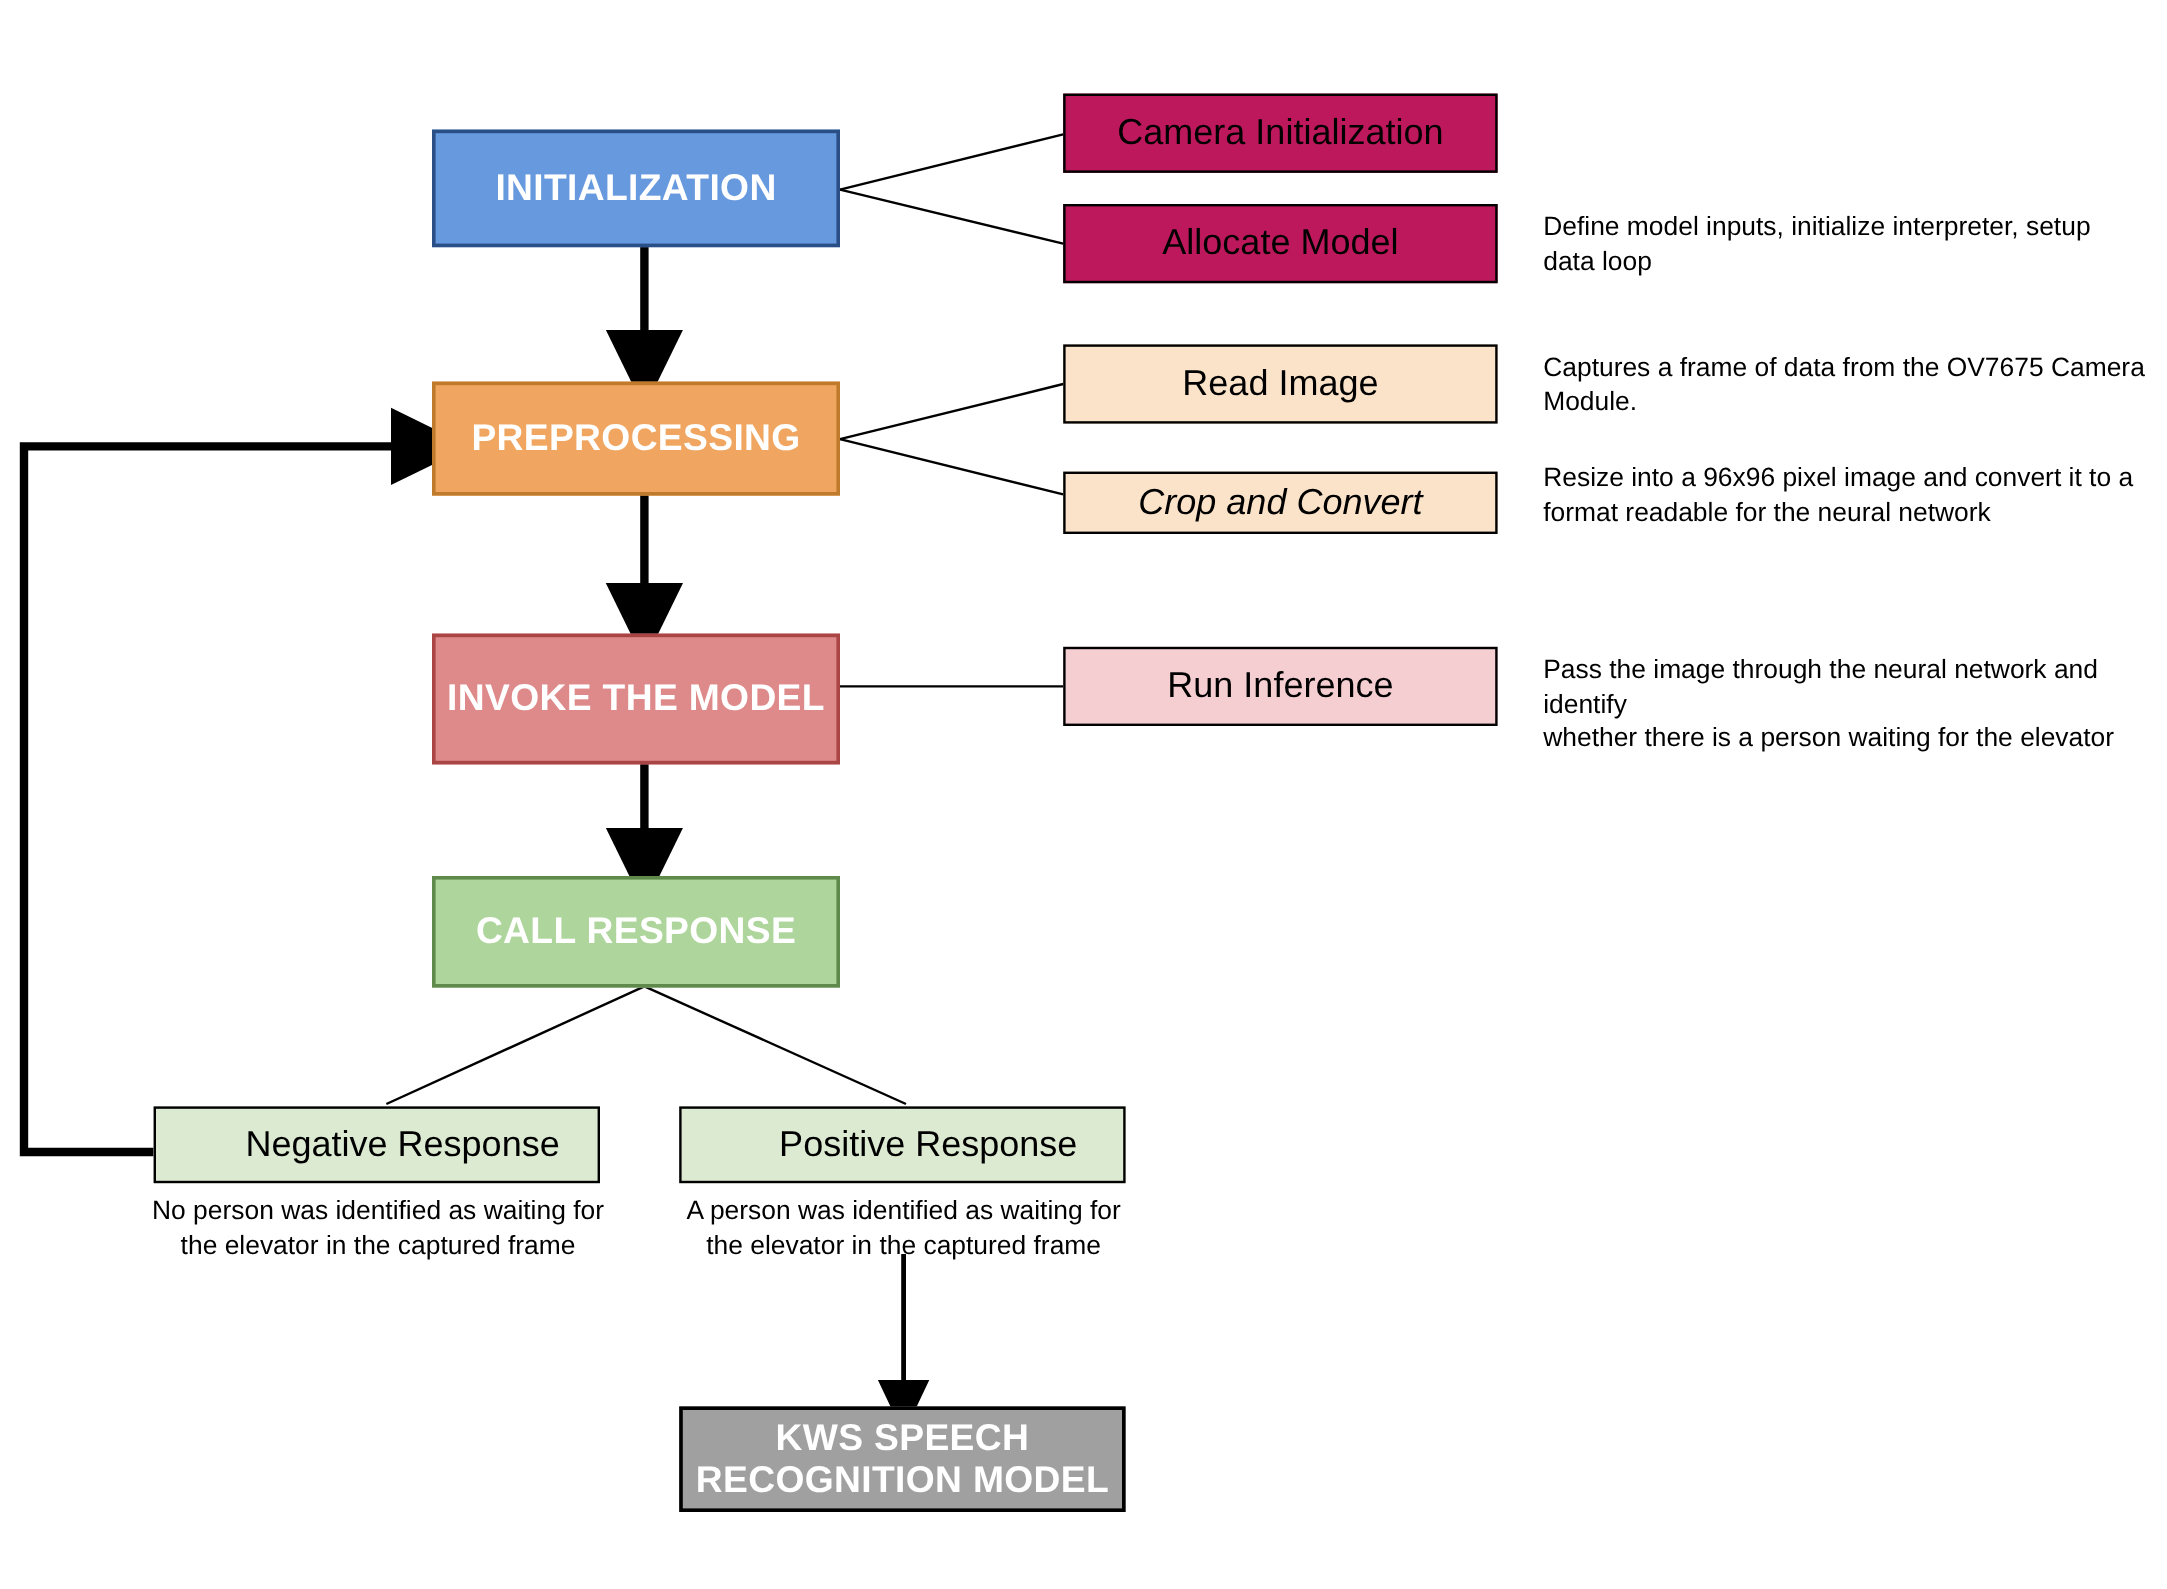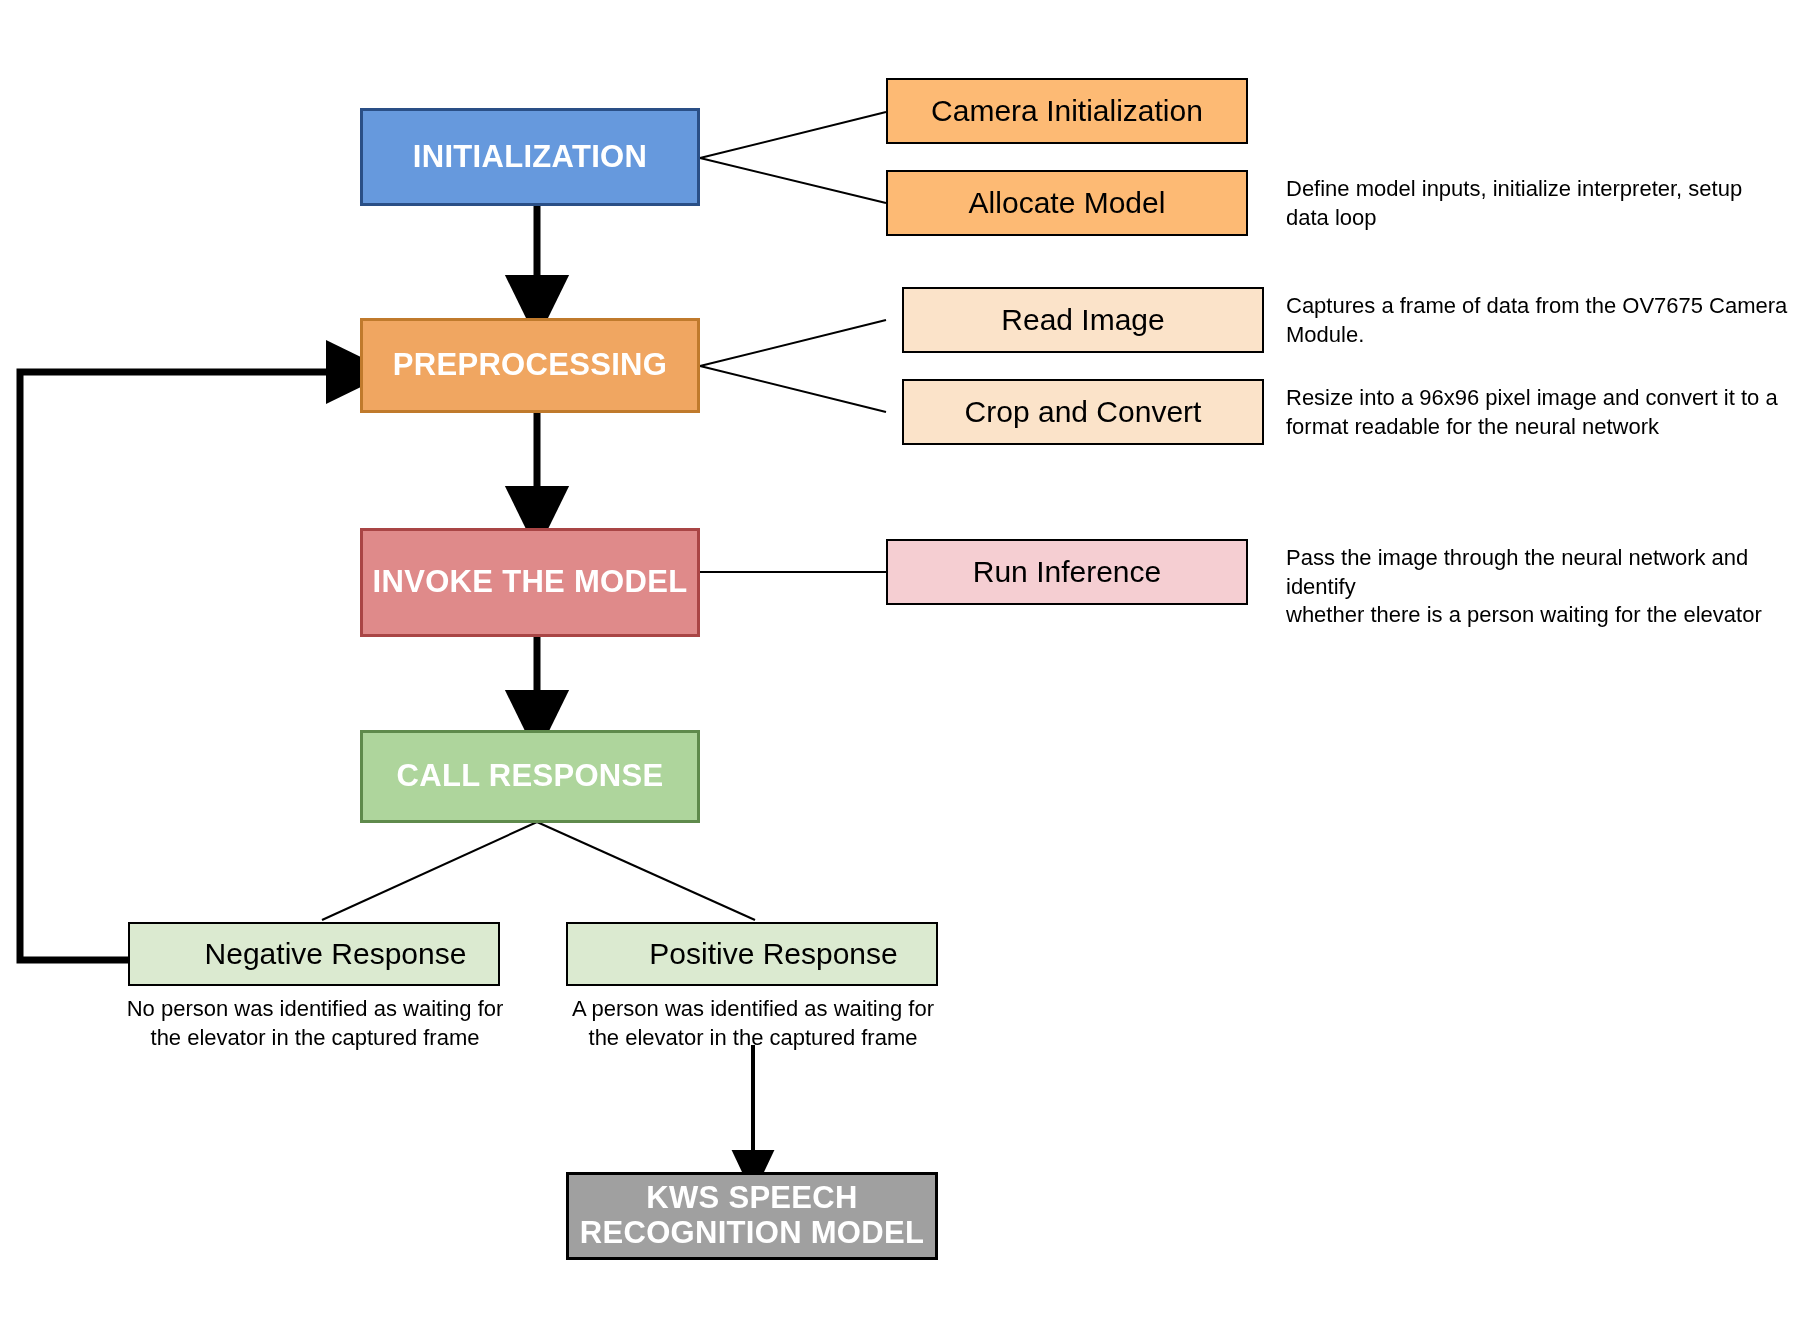--- a/index.html
+++ b/index.html
@@ -39,22 +39,22 @@
   .stage-call      { background: #aed59c; border: 3px solid #5f8a4c; }
   .stage-kws       { background: #a0a0a0; border: 3px solid #000000; }
 
   
   .detail {
     color: #000000;
     font-weight: normal;
     font-size: 30px;
     border: 2px solid #000000;
   }
-  .detail-blue   { background: #fdba74; }
-  .detail-peach  { background: #fbe3c9; margin-left: 16px; }
+  .detail-blue   { background: #be185d; }
+  .detail-peach  { background: #fbe3c9; }
   .detail-pink   { background: #f5ced2; }
   .detail-green  { background: #dbead0; padding-left: 43px; }
 
   
   .note {
     position: absolute;
     color: #000000;
     font-size: 22px;
     line-height: 1.30;
     text-align: left;
@@ -133,21 +133,21 @@
   </div>
 
   <div class="box detail detail-blue" style="left:886px; top:170px; width:362px; height:66px;">
     <span>Allocate Model</span>
   </div>
 
   <div class="box detail detail-peach" style="left:886px; top:287px; width:362px; height:66px;">
     <span>Read Image</span>
   </div>
 
-  <div class="box detail detail-peach" style="left:886px; top:379px; width:362px; height:66px;">
+  <div class="box detail detail-peach" style="left:886px; top:393px; width:362px; height:52px;font-style:italic;">
     <span>Crop and Convert</span>
   </div>
 
   <div class="box detail detail-pink" style="left:886px; top:539px; width:362px; height:66px;">
     <span>Run Inference</span>
   </div>
 
   <div class="box detail detail-green" style="left:128px; top:922px; width:372px; height:64px;">
     <span>Negative Response</span>
   </div>

